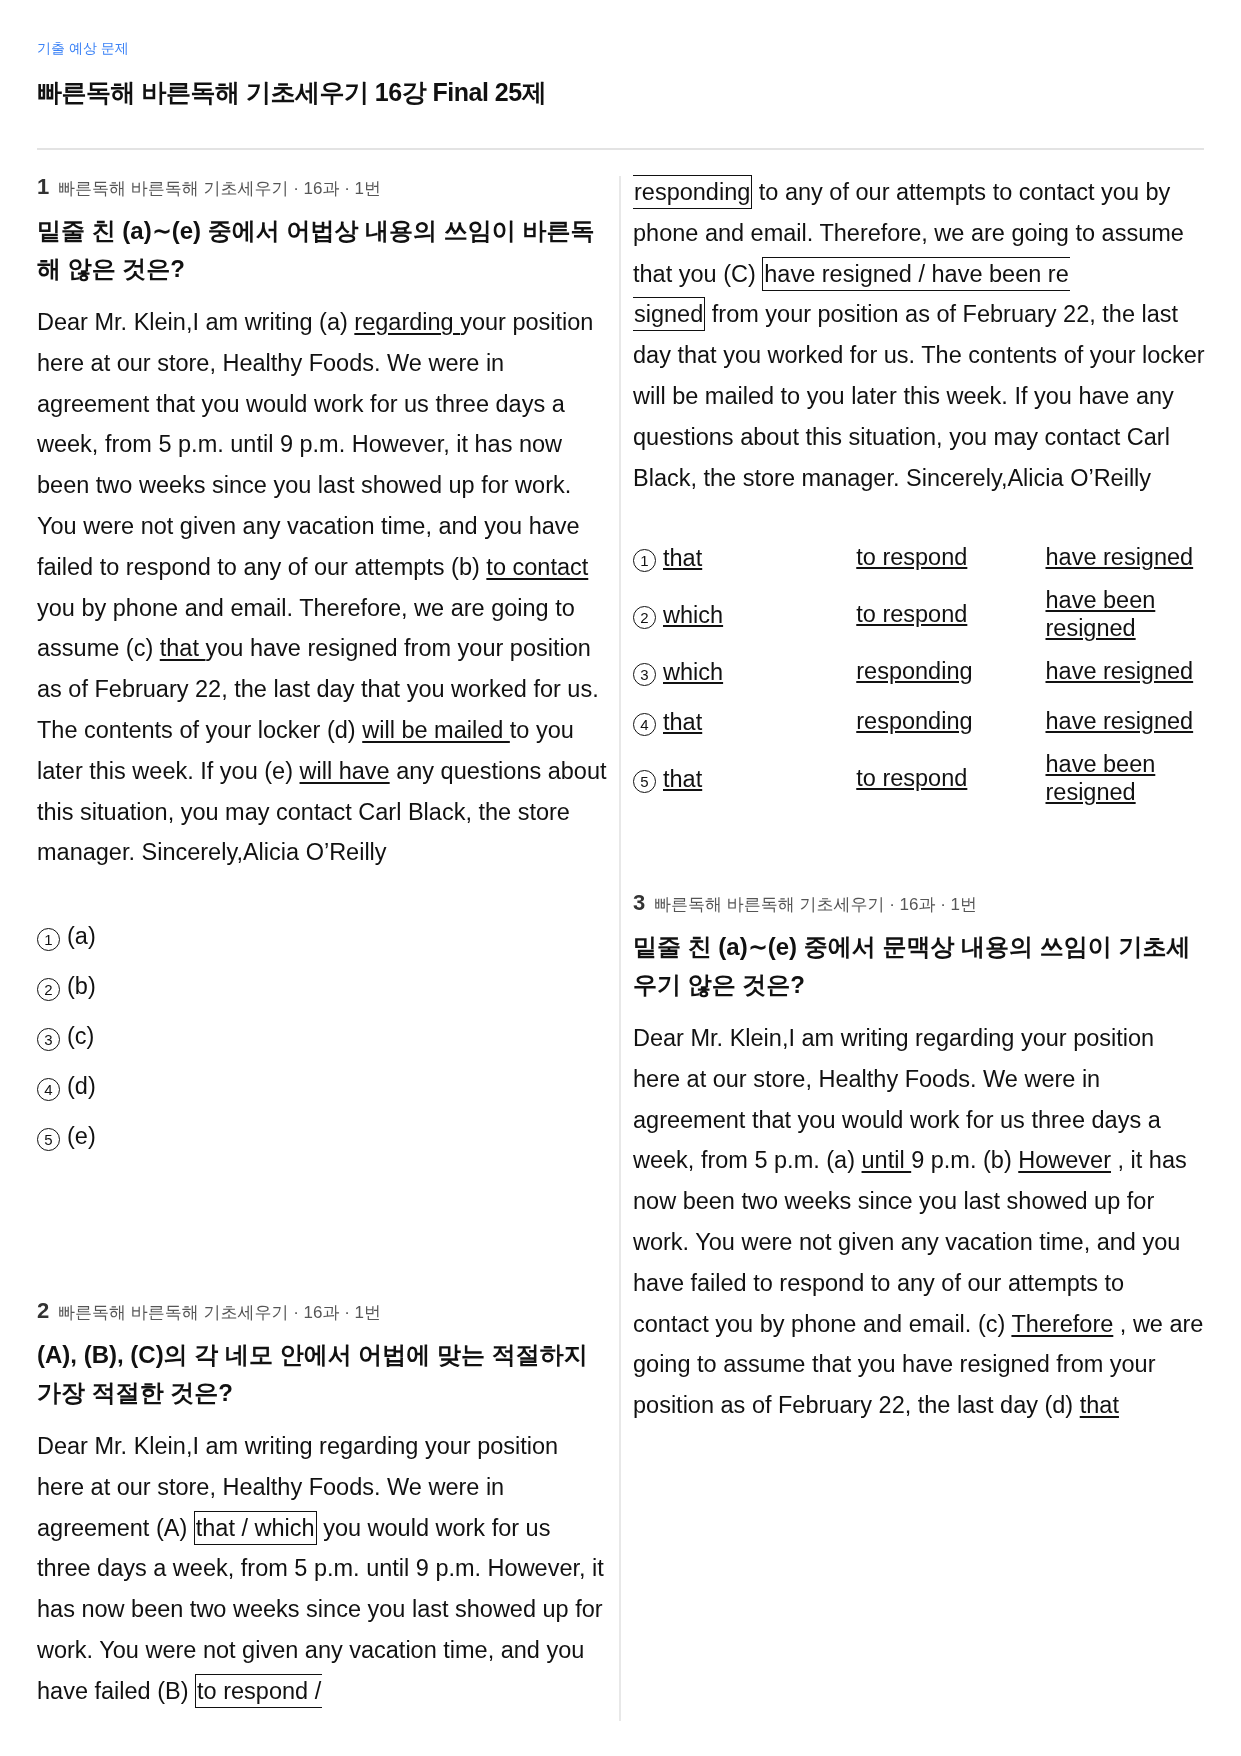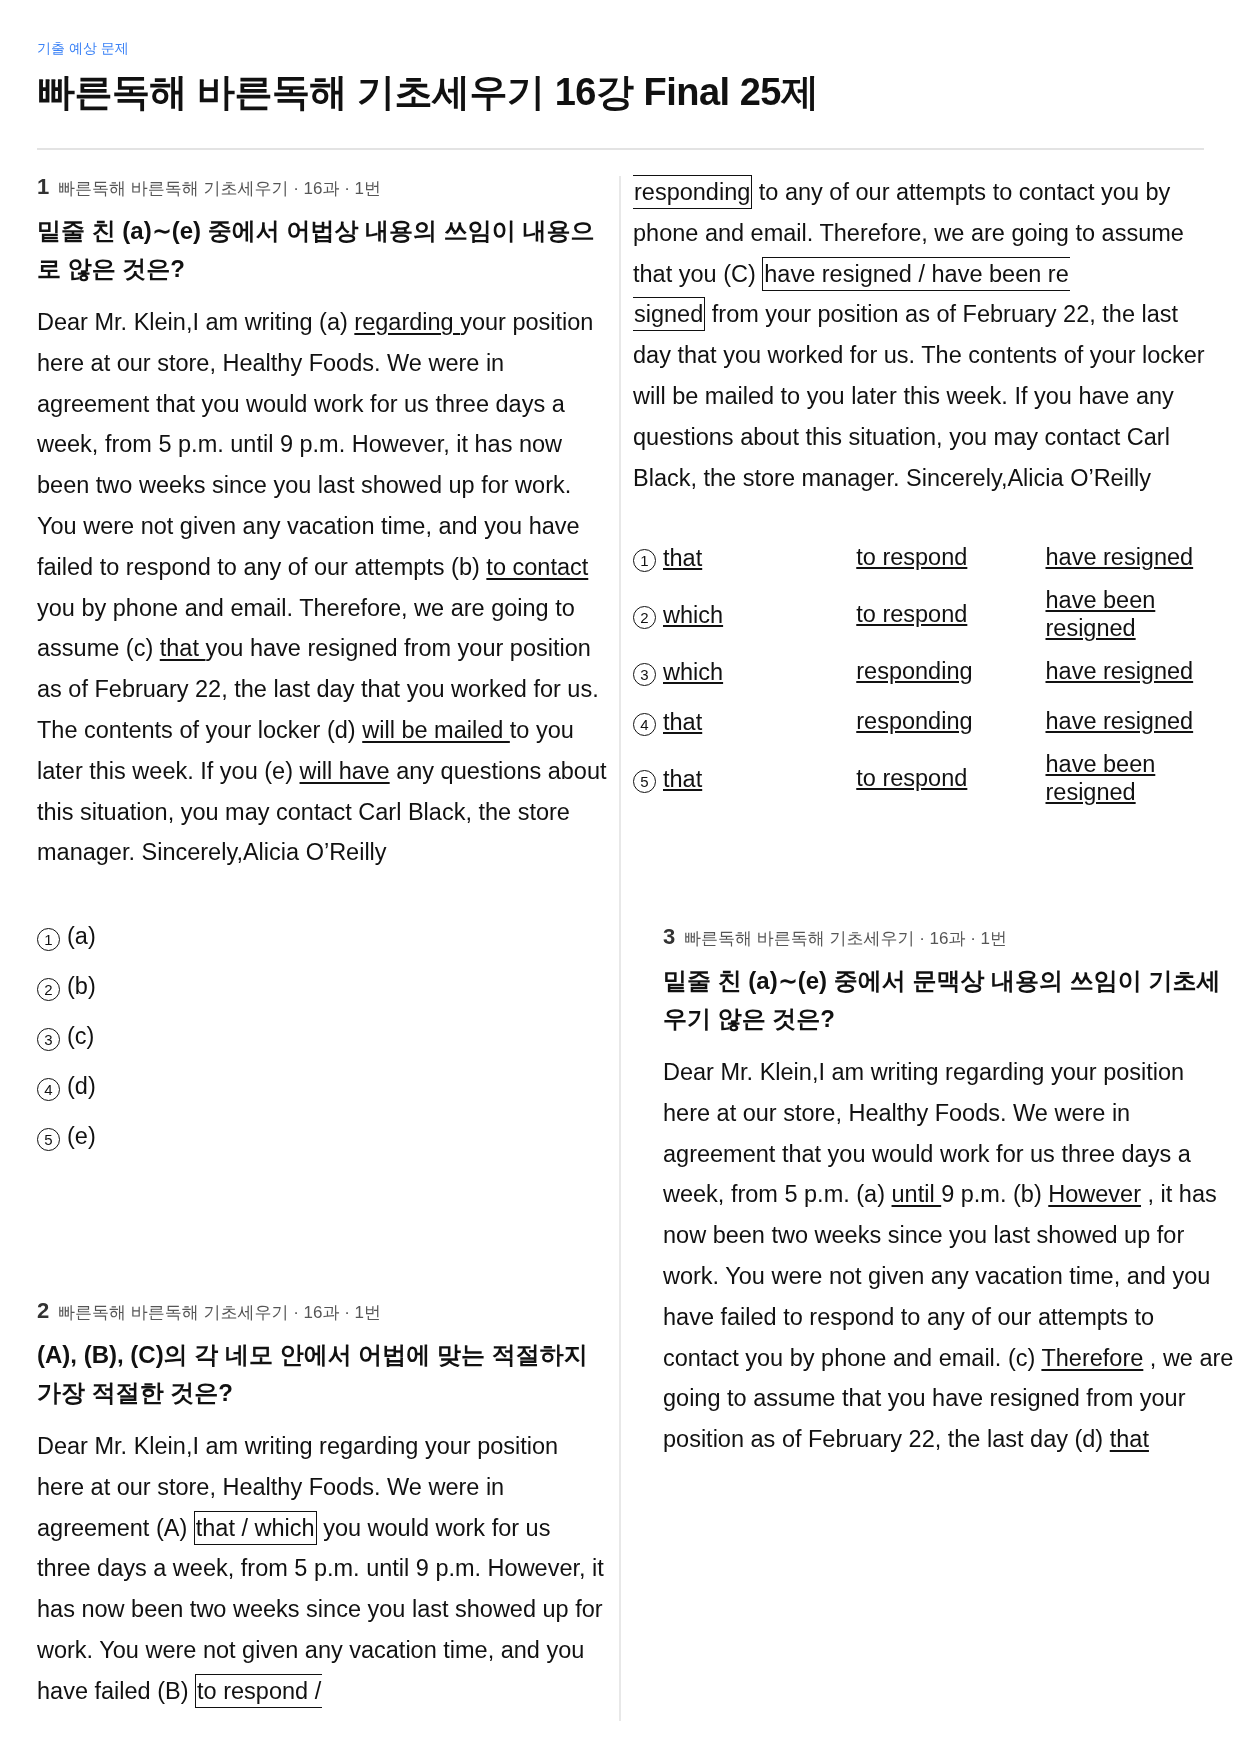--- a/index.html
+++ b/index.html
@@ -2,21 +2,21 @@
 <html><head>
 <meta charset="utf-8">
 <style>
   html, body { margin: 0; padding: 0; background: #ffffff; }
   body {
     width: 1241px; height: 1756px; position: relative; overflow: hidden;
     font-family: "Liberation Sans", "DejaVu Sans", sans-serif; color: #111;
   }
   .page-header { position: absolute; left: 37px; top: 38px; width: 1167px; }
   .kicker { font-size: 14px; color: #3b82f6; line-height: 20px; }
-  .title { font-size: 38px; font-weight: bold; margin-top: 10px; line-height: 48px; letter-spacing: -0.5px; }
+  .title { font-size: 25px; font-weight: bold; margin-top: 10px; line-height: 48px; letter-spacing: -0.5px; }
   .hr { position: absolute; left: 37px; top: 148px; width: 1167px; height: 2px; background: #e3e3e3; }
   .col-divider { position: absolute; left: 619px; top: 176px; width: 2px; height: 1545px; background: #e8e8e8; }
 
   .col { position: absolute; width: 570px; }
   .col.left { left: 37px; top: 176px; }
   .col.right { left: 633px; top: 172px; width: 572px; }
 
   .q-head { font-size: 17px; color: #555; line-height: 22px; }
   .q-head .num { font-size: 22px; font-weight: bold; color: #333; margin-right: 4px; }
   .q-title { font-size: 24px; font-weight: bold; line-height: 38px; margin-top: 12px; color: #111; }
@@ -27,38 +27,38 @@
   .box.open-left { border-left: none; }
   .options { margin-top: 38px; }
   .opt { font-size: 23.5px; line-height: 50px; display: flex; align-items: center; }
   .circ { display: inline-block; width: 21px; height: 21px; border: 1.2px solid #111; border-radius: 50%;
           font-size: 15px; line-height: 21px; text-align: center; margin-right: 7px; margin-top: 6px; }
   table.opt-table { border-collapse: collapse; margin-top: 34px; width: 100%; font-size: 23.5px; }
   table.opt-table td { padding: 4px 0; vertical-align: middle; line-height: 28px; text-decoration: underline; }
   table.opt-table tr { height: 50px; }
   .c1 { width: 210px; } .c2 { width: 178px; }
   .q2 { position: absolute; left: 37px; top: 1256px; width: 570px; margin-top: 44px; }
-  .q3 { position: absolute; left: 633px; top: 926px; width: 572px; margin-left: 30px; }
+  .q3 { position: absolute; left: 633px; top: 892px; width: 572px; }
 </style>
 </head>
 <body>
 
 <div class="page-header">
   <div class="kicker">기출 예상 문제</div>
   <div class="title">빠른독해 바른독해 기초세우기 16강 Final 25제</div>
 </div>
 <div class="hr"></div>
 <div class="col-divider"></div>
 
 <div class="col left">
   <div class="q-head">
     <span class="num">1</span>
     <span>빠른독해 바른독해 기초세우기 · 16과 · 1번</span>
   </div>
-  <div class="q-title">밑줄 친 (a)∼(e) 중에서 어법상 내용의 쓰임이 내용으로 않은 것은?</div>
+  <div class="q-title">밑줄 친 (a)∼(e) 중에서 어법상 내용의 쓰임이 바른독해 않은 것은?</div>
   <div class="passage"><span>Dear Mr. Klein,I am writing (a) </span><span class="u">regarding </span><span> your position here at our store, Healthy Foods. We were in agreement that you would work for us three days a week, from 5 p.m. until 9 p.m. However, it has now been two weeks since you last showed up for work. You were not given any vacation time, and you have failed to respond to any of our attempts (b) </span><span class="u">to contact </span><span> you by phone and email. Therefore, we are going to assume (c) </span><span class="u">that </span><span> you have resigned from your position as of February 22, the last day that you worked for us. The contents of your locker (d) </span><span class="u">will be mailed </span><span> to you later this week. If you (e) </span><span class="u">will have</span><span> any questions about this situation, you may contact Carl Black, the store manager. Sincerely,Alicia O’Reilly</span></div>
   <div class="options">
     <div class="opt">
         <span class="circ">1</span>
         <span>(a)</span>
       </div>
     <div class="opt">
         <span class="circ">2</span>
         <span>(b)</span>
       </div>

